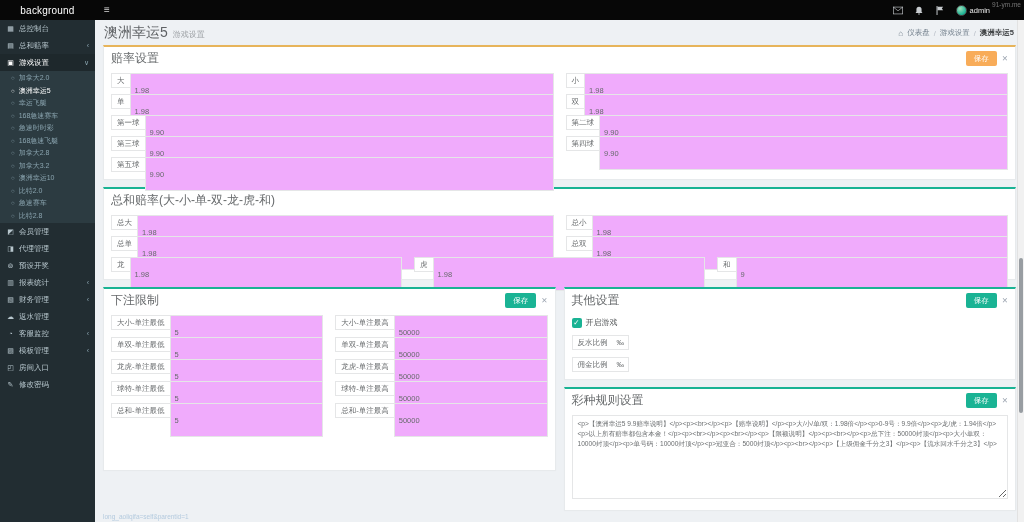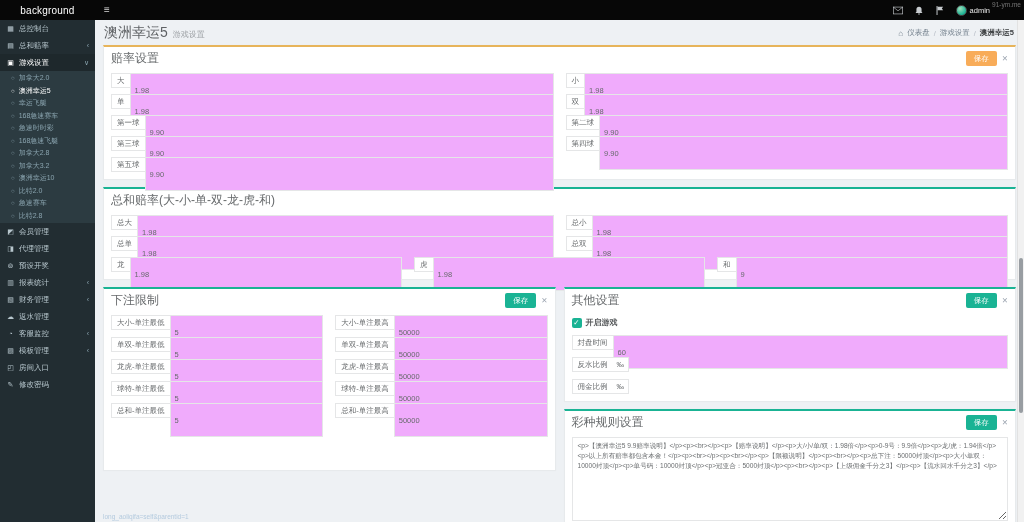--- a/index.html
+++ b/index.html
@@ -59,21 +59,21 @@
   .ig-label { display:flex; align-items:center; padding:0 5px; border:1px solid #e5e6e7; border-right:none; background:#fff; font-size:7.5px; color:#676a6c; white-space:nowrap; }
   .ig-input { flex:1; min-width:0; border:1px solid #e5e6e7; background:#f0abfc; font-size:7.5px; color:#676a6c; padding:16px 4px; outline:none; font-family:inherit; }
   .ig-suffix { display:flex; align-items:center; padding:0 4px; border:1px solid #e5e6e7; border-left:none; background:#fff; font-size:7.5px; color:#676a6c; }
 
   .row-split { display:flex; gap:8px; align-items:flex-start; }
   .col-half { flex:1; min-width:0; }
   .stack { display:flex; flex-direction:column; gap:7px; }
 
   .checkbox-row { display:flex; align-items:center; gap:4px; margin:2px 0 7px; cursor:pointer; }
   .checkbox { width:10px; height:10px; background:#1ab394; border-radius:2px; color:#fff; font-size:7.5px; line-height:10px; text-align:center; }
-  .checkbox-label { font-size:8px; font-weight:700; color:#55585a; }
+  .checkbox-label { font-size:8px; font-weight:400; color:#55585a; }
 
   .rules-textarea { width:100%; height:84px; border:1px solid #e5e6e7; background:#fff; color:#6b6e70; font-size:6.6px; line-height:1.55; padding:3px 5px; resize:vertical; outline:none; font-family:"Liberation Sans",sans-serif; }
 
   .scrollbar { position:fixed; top:20px; right:0; bottom:0; width:7px; background:#f1f1f1; border-left:1px solid #e2e2e2; z-index:18; }
   .scroll-thumb { position:absolute; left:1px; right:1px; top:238px; height:155px; background:#989da2; border-radius:3px; cursor:pointer; }
 
   .footer-link { position:absolute; left:8px; bottom:2px; font-size:6.5px; color:rgba(70,130,180,.35); }
 </style>
 </head>
 <body>
@@ -395,24 +395,20 @@
               <span class="collapse-x">✕</span>
             </span>
           </div>
           <div class="panel-body">
             <div class="checkbox-row">
               <span class="checkbox">✓</span>
               <span class="checkbox-label">开启游戏</span>
             </div>
             <div class="stack">
               <div class="ig">
-                  <span class="ig-label">封盘时间</span>
-                  <input class="ig-input" value="60" style="">
-                </div>
-              <div class="ig">
                   <span class="ig-label">反水比例</span>
                   <span class="ig-suffix">‰</span>
                 </div>
               <div class="ig">
                   <span class="ig-label">佣金比例</span>
                   <span class="ig-suffix">‰</span>
                 </div>
             </div>
           </div>
         </div>

